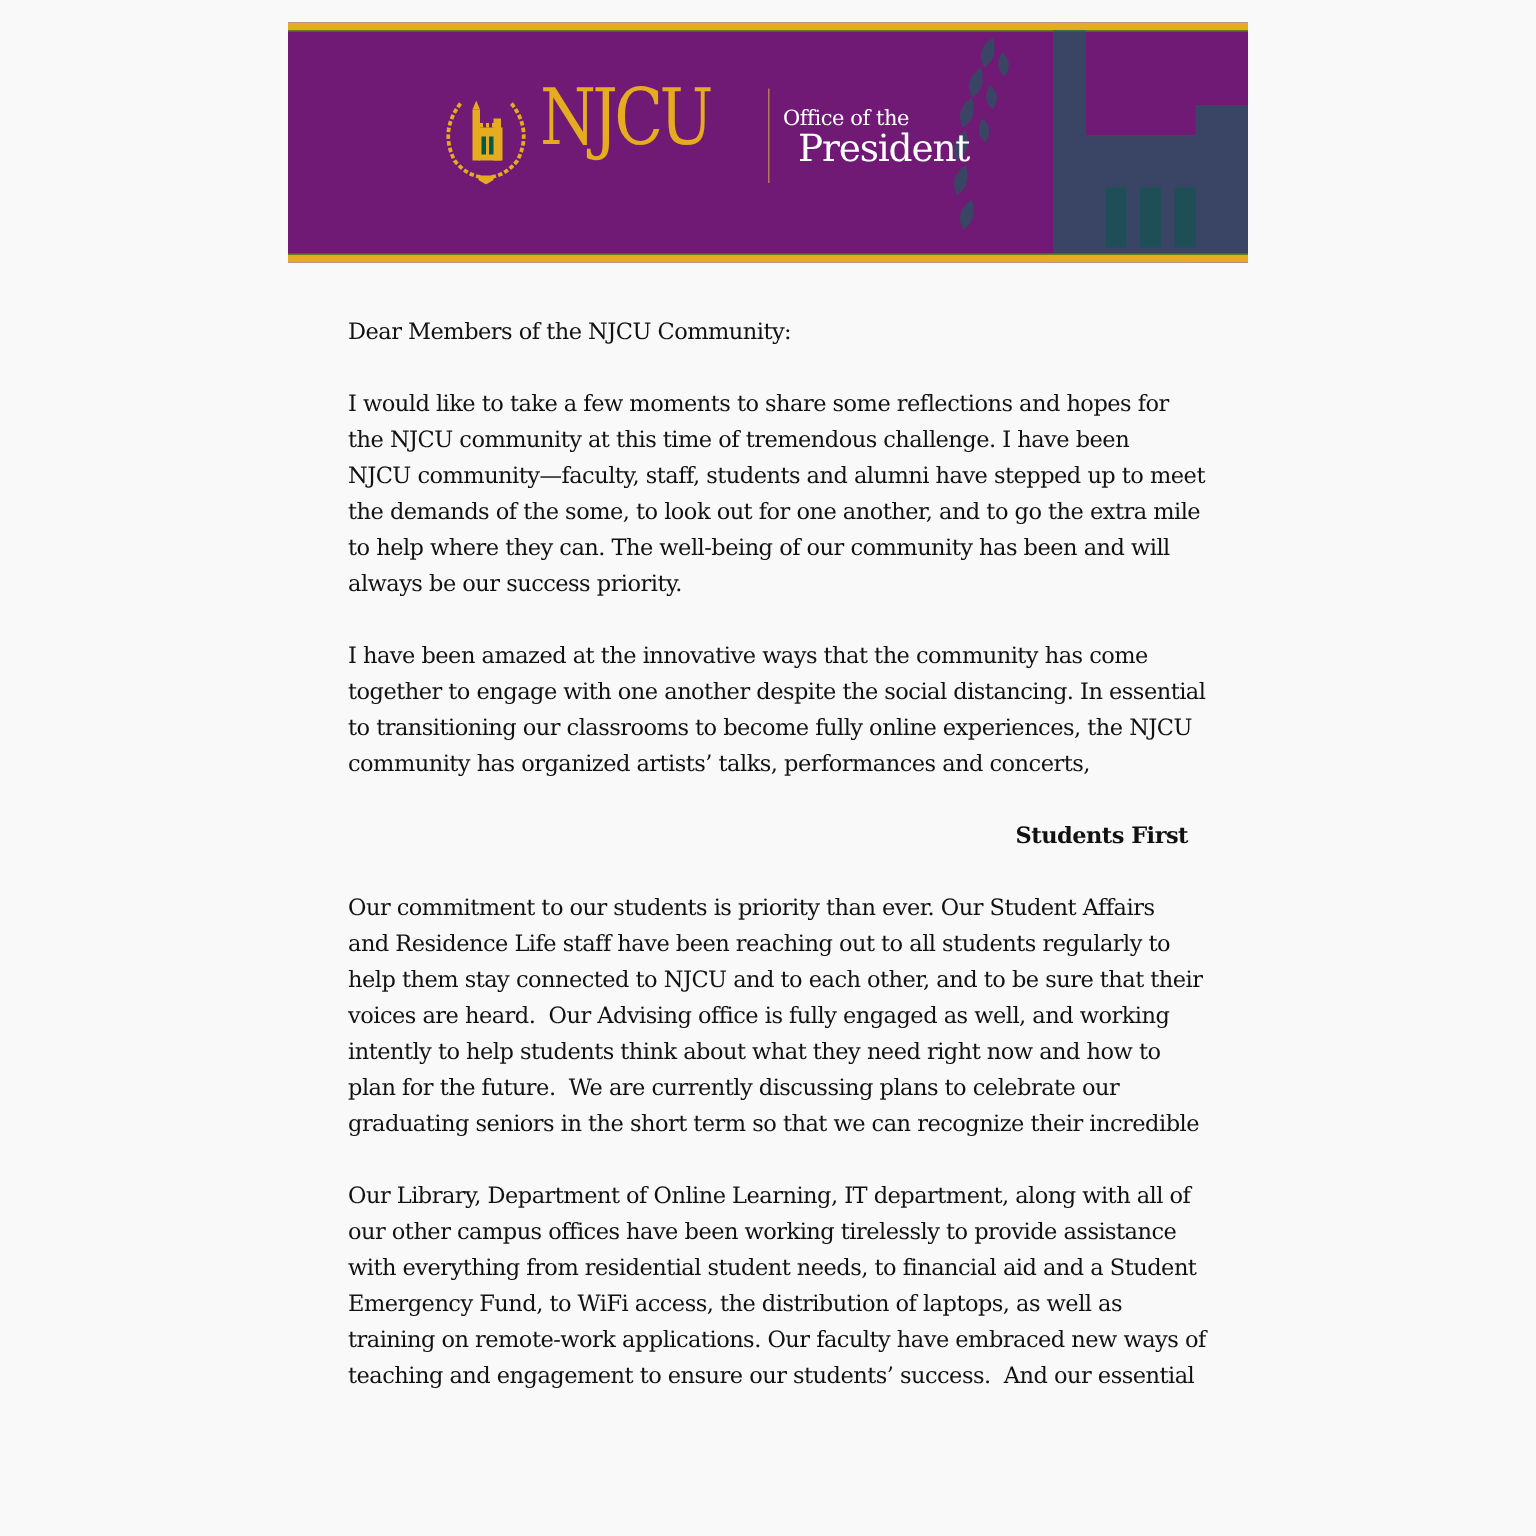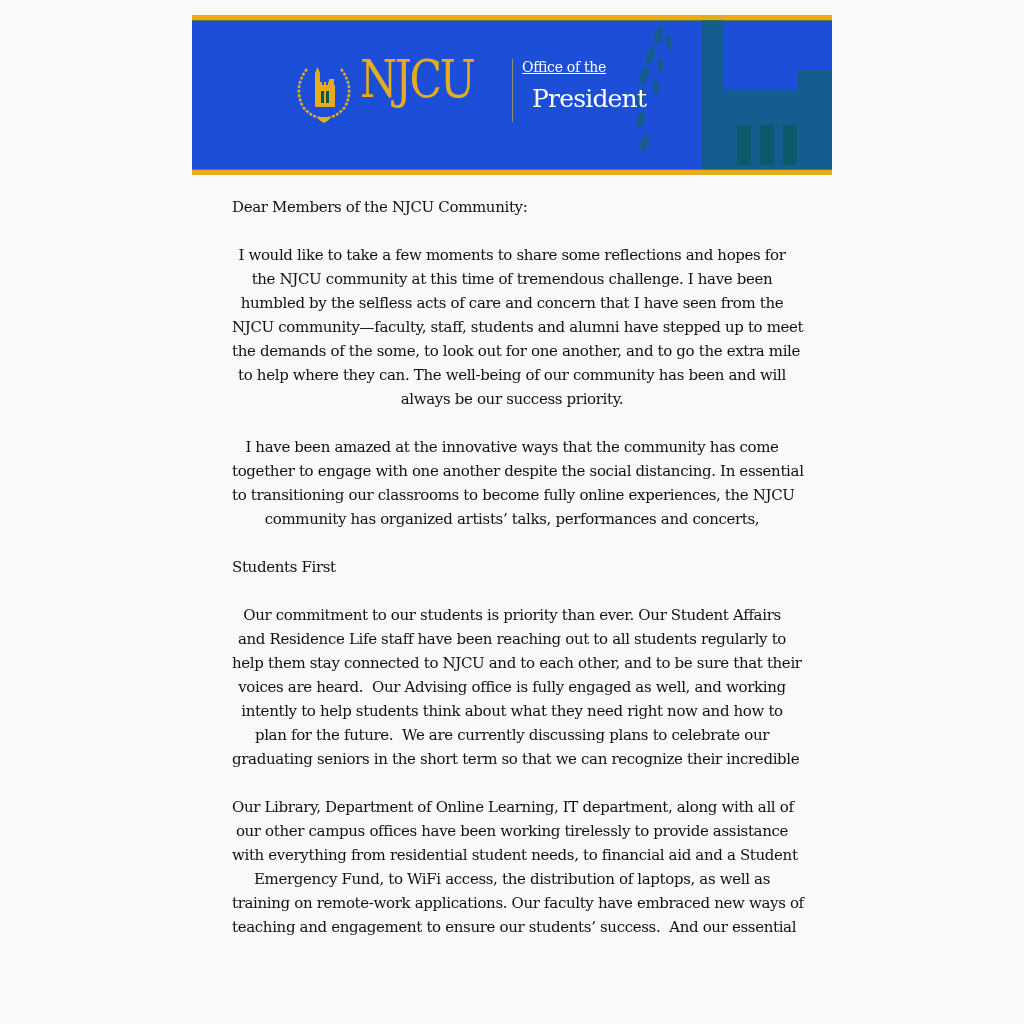--- a/index.html
+++ b/index.html
@@ -13,21 +13,21 @@
     .email {
       position: absolute;
       left: 192px;
       top: 15px;
       width: 640px;
     }
     .banner {
       position: relative;
       width: 640px;
       height: 160px;
-      background: #1d4ed8;
+      background: #701a75;
       overflow: hidden;
     }
     .banner .gold-top {
       position: absolute; left: 0; top: 0; width: 100%; height: 5px;
       background: #e6ac1d;
     }
     .banner .gold-top-edge {
       position: absolute; left: 0; top: 5px; width: 100%; height: 1px;
       background: #6a7a2a;
     }
@@ -66,53 +66,53 @@
       left: 320px;
       top: 44px;
       width: 1px;
       height: 63px;
       background: #c9a64a;
       opacity: 0.7;
     }
     .office-line1 {
       position: absolute;
       left: 330px;
-      top: 44px;
+      top: 56px;
       font-family: "DejaVu Serif", serif;
       font-size: 14px;
       color: #ffffff;
       letter-spacing: -0.3px;
-      text-decoration: underline;
     }
     .office-line2 {
       position: absolute;
       left: 340px;
       top: 69px;
       font-family: "DejaVu Serif", serif;
       font-size: 25px;
       color: #ffffff;
       letter-spacing: -0.8px;
     }
     .content {
       padding: 0 40px;
-      margin-top: 20px;
+      margin-top: 34px;
       font-family: "DejaVu Serif", serif;
       font-size: 15px;
       line-height: 24px;
       color: #111111;
       letter-spacing: -0.35px;
     }
     .content p {
       margin: 0 0 24px 0;
       white-space: nowrap;
     }
     .content .heading {
-      font-weight: normal;
-    }
-    .content .line { display: block; text-align: center; }
+      font-weight: bold;
+      text-align: right;
+    }
+    .content .line { display: block; }
   </style>
 </head>
 <body>
 
 <div class="email">
   <div class="banner">
     <div class="gold-top"></div>
     <div class="gold-top-edge"></div>
 
     <svg class="deco" width="640" height="160" viewBox="0 0 640 160">
@@ -168,21 +168,20 @@
     <div class="gold-bottom-edge"></div>
     <div class="gold-bottom"></div>
   </div>
 
   <div class="content">
     <p>Dear Members of the NJCU Community:</p>
 
     <p>
       <span class="line">I would like to take a few moments to share some reflections and hopes for</span>
       <span class="line">the NJCU community at this time of tremendous challenge. I have been</span>
-      <span class="line">humbled by the selfless acts of care and concern that I have seen from the</span>
       <span class="line">NJCU community—faculty, staff, students and alumni have stepped up to meet</span>
       <span class="line">the demands of the some, to look out for one another, and to go the extra mile</span>
       <span class="line">to help where they can. The well-being of our community has been and will</span>
       <span class="line">always be our success priority.</span>
     </p>
 
     <p>
       <span class="line">I have been amazed at the innovative ways that the community has come</span>
       <span class="line">together to engage with one another despite the social distancing. In essential</span>
       <span class="line">to transitioning our classrooms to become fully online experiences, the NJCU</span>

